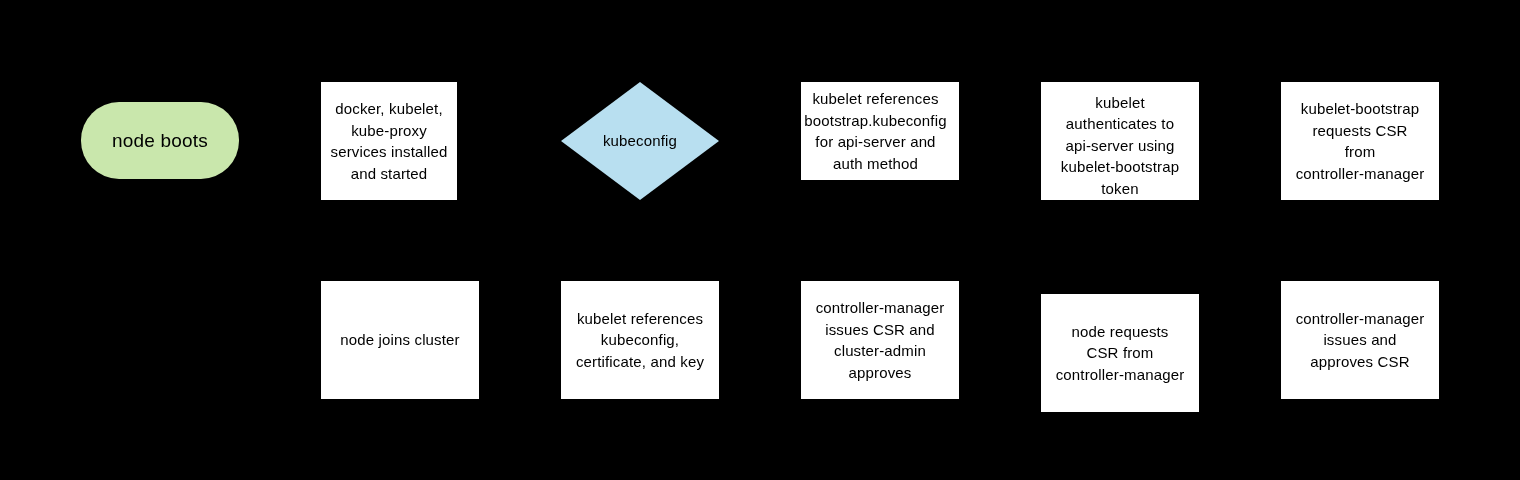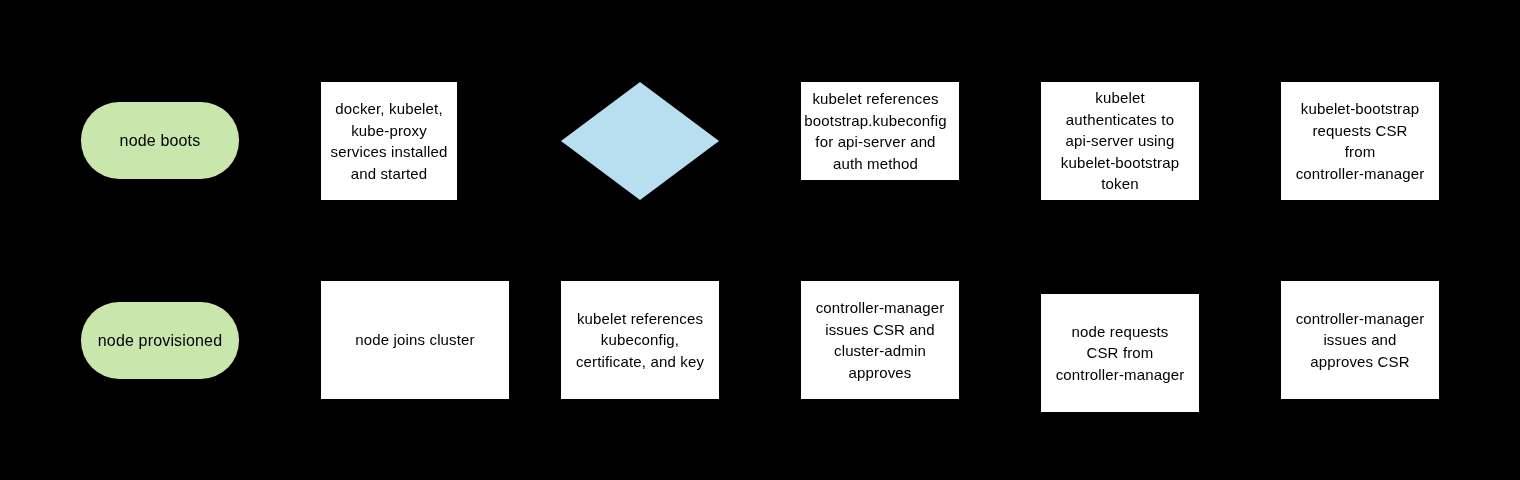--- a/index.html
+++ b/index.html
@@ -51,21 +51,21 @@
     margin-left: -9px;
     overflow: visible;
   }
 
   
   .shape-terminator {
     background: #c9e7ac;
     border-radius: 38px;
   }
   .shape-terminator .label {
-    font-size: 16px;
+    font-size: 19px;
     line-height: 20px;
   }
 
   
   .shape-decision {
     background: transparent;
   }
   .shape-decision .diamond-bg {
     position: absolute;
     left: 0;
@@ -91,49 +91,47 @@
 
   <div class="node shape-process" style="left:321px; top:82px; width:136px; height:118px;">
     <span class="label">docker, kubelet,
 kube-proxy
 services installed
 and started</span>
   </div>
 
   <div class="node shape-decision" style="left:561px; top:82px; width:158px; height:118px;">
     <span class="diamond-bg"></span>
+    <span class="label">kubeconfig</span>
   </div>
 
   <div class="node shape-process overflow" style="left:801px; top:82px; width:158px; height:98px;">
     <span class="label">kubelet references
 bootstrap.kubeconfig
 for api-server and
 auth method</span>
   </div>
 
-  <div class="node shape-process" style="left:1041px; top:82px; width:158px; height:118px;">
+  <div class="node shape-process" style="left:1041px; top:82px; width:158px; height:118px;align-items:flex-end;">
     <span class="label">kubelet
 authenticates to
 api-server using
 kubelet-bootstrap
 token</span>
   </div>
 
   <div class="node shape-process" style="left:1281px; top:82px; width:158px; height:118px;">
     <span class="label">kubelet-bootstrap
 requests CSR
 from
 controller-manager</span>
   </div>
 
-  <div class="node shape-terminator" style="left:81px; top:302px; width:158px; height:77px;">
-    <span class="label">node provisioned</span>
-  </div>
 
-  <div class="node shape-process" style="left:321px; top:281px; width:188px; height:118px;">
+  <div class="node shape-process" style="left:321px; top:281px; width:158px; height:118px;">
     <span class="label">node joins cluster</span>
   </div>
 
   <div class="node shape-process" style="left:561px; top:281px; width:158px; height:118px;">
     <span class="label">kubelet references
 kubeconfig,
 certificate, and key</span>
   </div>
 
   <div class="node shape-process" style="left:801px; top:281px; width:158px; height:118px;">

